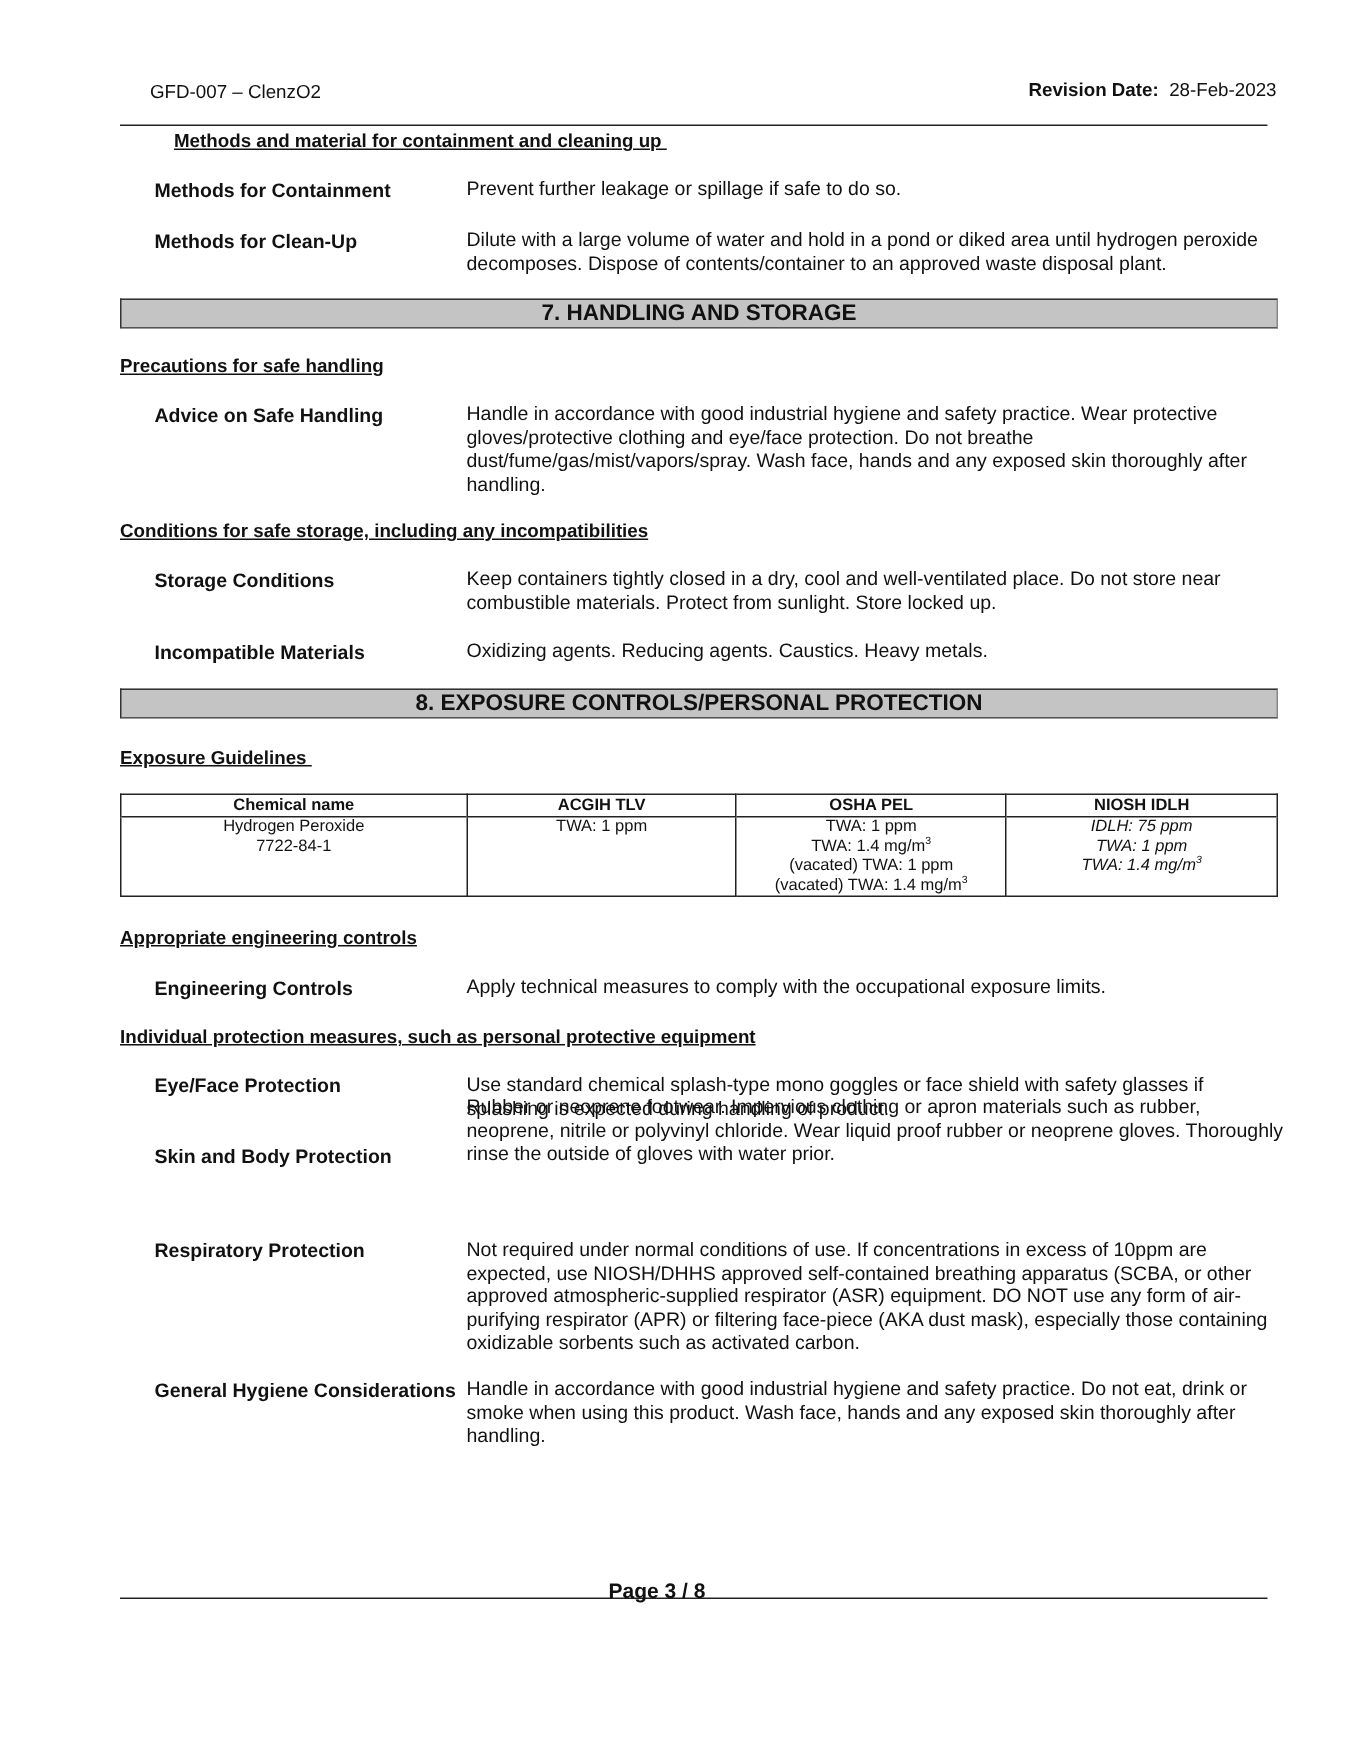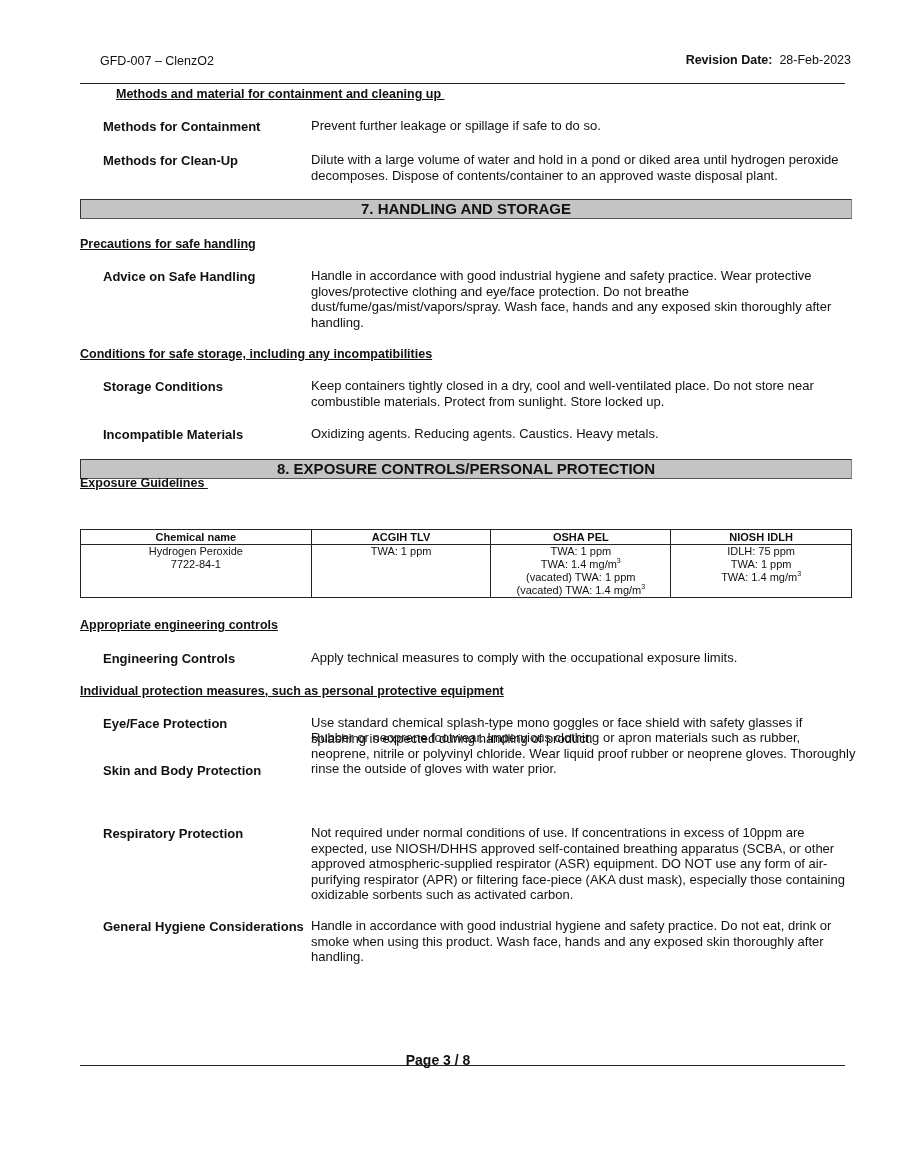--- a/index.html
+++ b/index.html
@@ -52,21 +52,21 @@
   <div class="sub" style="top:347px;">Conditions for safe storage, including any incompatibilities</div>
 
   <div class="lbl" style="top:379px;">Storage Conditions</div>
   <div class="val" style="top:378px;">Keep containers tightly closed in a dry, cool and well-ventilated place. Do not store near combustible materials. Protect from sunlight. Store locked up.</div>
 
   <div class="lbl" style="top:427px;">Incompatible Materials</div>
   <div class="val" style="top:426px;">Oxidizing agents. Reducing agents. Caustics. Heavy metals.</div>
 
   <div class="secbar" style="top:459px;">8. EXPOSURE CONTROLS/PERSONAL PROTECTION</div>
 
-  <div class="sub" style="top:476px;">Exposure Guidelines </div>
+  <div class="sub" style="top:498px;">Exposure Guidelines </div>
 
   <table class="exp">
     <colgroup>
       <col style="width:231px">
         <col style="width:180px">
         <col style="width:180px">
         <col style="width:181px">
     </colgroup>
     <tbody>
         <tr>
@@ -82,21 +82,21 @@
       </td>
       <td style="border-top:1px solid #222;">
         <span class="cell-line">TWA: 1 ppm</span>
       </td>
       <td style="border-top:1px solid #222;">
         <span class="cell-line">TWA: 1 ppm</span>
         <span class="cell-line"><span>TWA: 1.4 mg/m</span><sup>3</sup></span>
         <span class="cell-line">(vacated) TWA: 1 ppm</span>
         <span class="cell-line"><span>(vacated) TWA: 1.4 mg/m</span><sup>3</sup></span>
       </td>
-      <td style="border-top:1px solid #222;">
+      <td style="border-top:1px solid #222;font-style:italic;">
         <span class="cell-line">IDLH: 75 ppm</span>
         <span class="cell-line">TWA: 1 ppm</span>
         <span class="cell-line"><span>TWA: 1.4 mg/m</span><sup>3</sup></span>
       </td>
     </tr>
   </tbody>
     </table>
 
   <div class="sub" style="top:618px;">Appropriate engineering controls</div>
 

